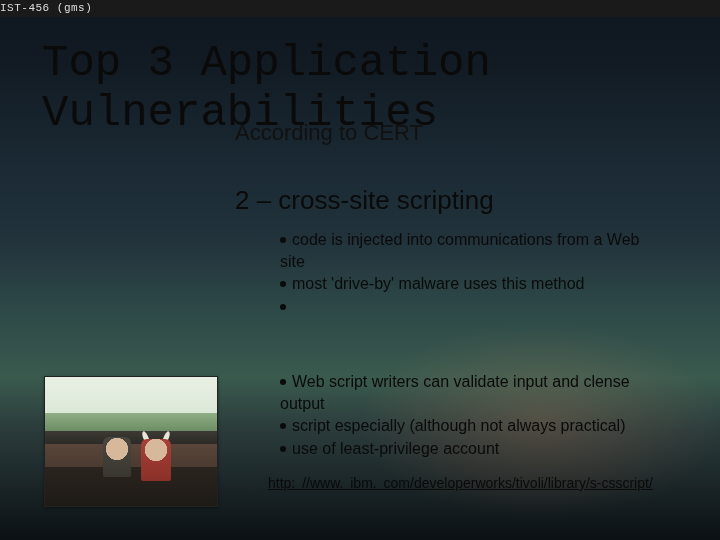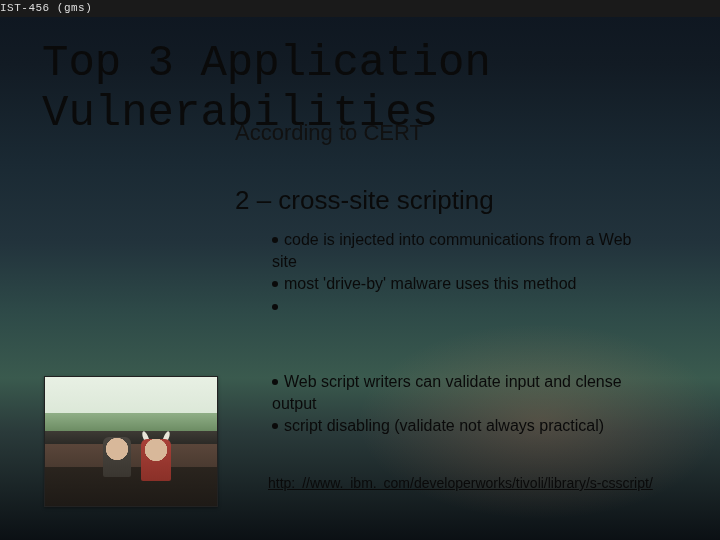--- a/index.html
+++ b/index.html
@@ -37,21 +37,21 @@
       radial-gradient(circle at 50% 26%, #d8b89a 32%, transparent 33%),
       linear-gradient(#a84038,#8a3028);
     border-radius:6px 6px 2px 2px}
   .horns{position:absolute;left:98px;top:54px;width:26px;height:12px}
   .horns::before,.horns::after{content:"";position:absolute;top:0;width:5px;height:12px;
     background:#e8e4d8;border-radius:60% 60% 10% 10%}
   .horns::before{left:0;transform:rotate(-22deg)}
   .horns::after{right:0;transform:rotate(22deg)}
   .bul{display:inline-block;width:6px;height:6px;background:#0a0a0a;border-radius:50%;
     vertical-align:middle;margin-right:6px;margin-top:-2px}
-  .row{margin:1px 4px}
+  .row{margin:1px 12px}
 </style>
 </head>
 <body>
 
 <div class="slide">
 
   <div class="tag">IST-456 (gms)</div>
 
   <div class="title">Top 3 Application Vulnerabilities</div>
 
@@ -60,21 +60,22 @@
   <div class="section">2 – cross-site scripting</div>
 
   <div class="block b1">
     <div class="row"><span class="bul"></span><span>code is injected into communications from a Web site</span></div>
     <div class="row"><span class="bul"></span><span>most 'drive-by' malware uses this method</span></div>
     <div class="row"><span class="bul"></span></div>
   </div>
 
   <div class="block b2">
     <div class="row"><span class="bul"></span><span>Web script writers can validate input and clense output</span></div>
-    <div class="row"><span class="bul"></span><span>script disabling (validate not always practical)</span></div>
+    <div class="row"><span class="bul"></span><span>script especially (although not always practical)</span></div>
+    <div class="row"><span class="bul"></span><span>use of least-privilege account</span></div>
   </div>
 
   <div class="link">
     <a>http: //www. ibm. com/developerworks/tivoli/library/s-csscript/</a>
   </div>
 
   <div class="photo">
     <div class="horns"></div>
   </div>
 

